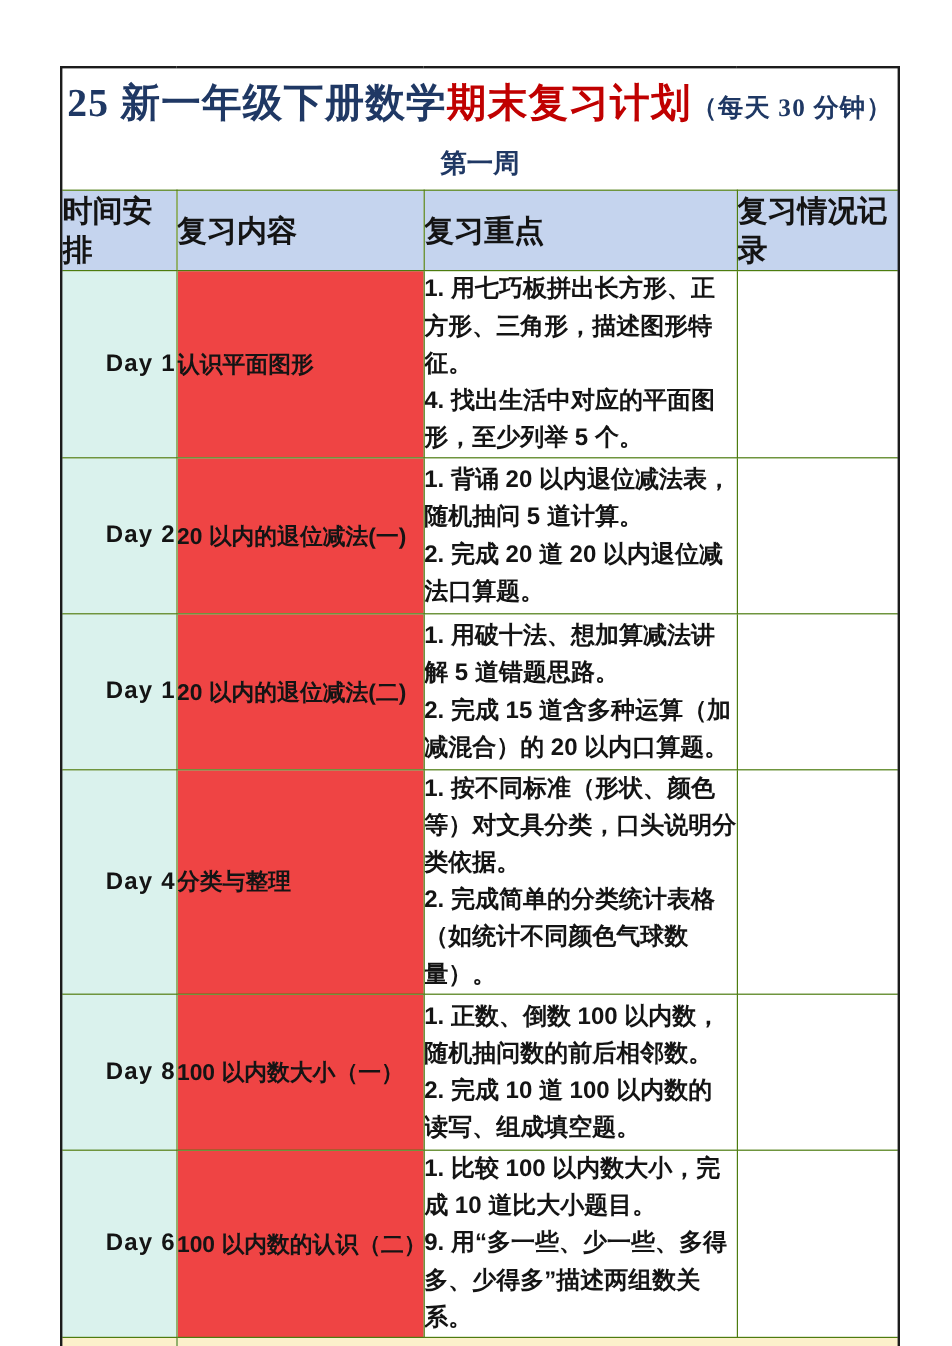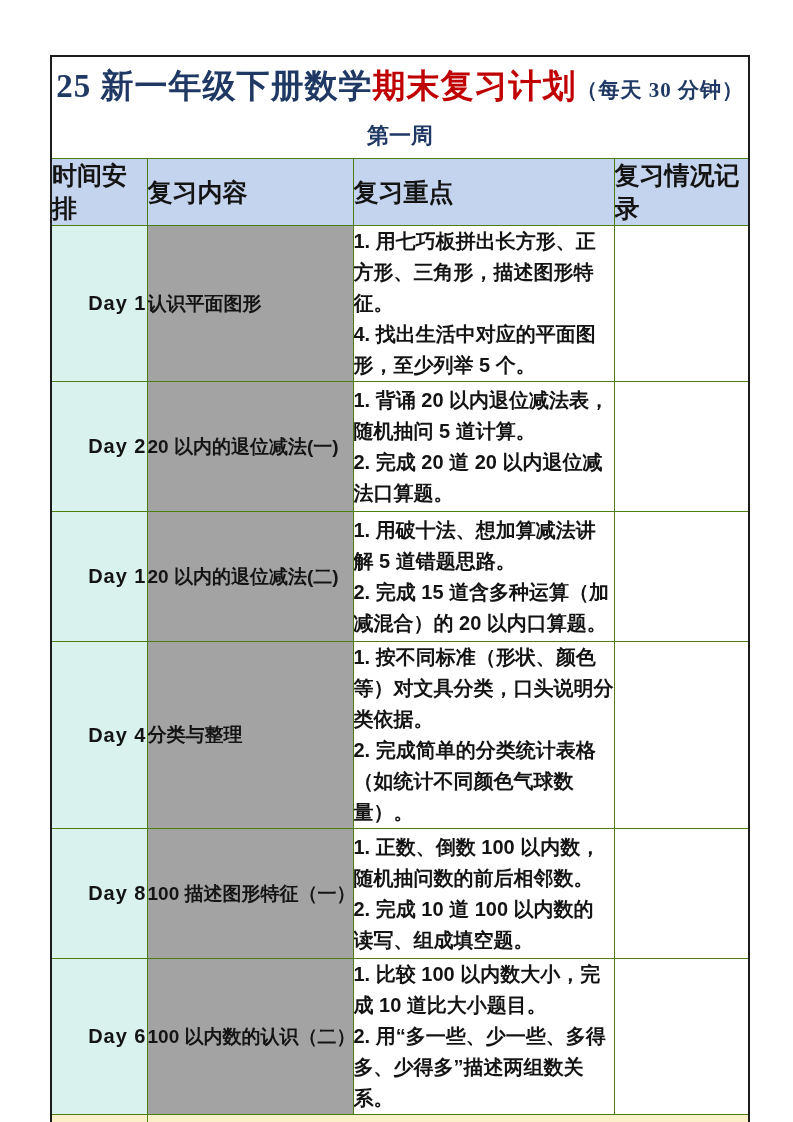--- a/index.html
+++ b/index.html
@@ -70,21 +70,21 @@
   
   .day-cell {
     background: #daf2ed;
     text-align: right;
     vertical-align: middle;
     font-weight: bold;
     font-size: 20px;
     letter-spacing: 1px;
   }
   .content-cell {
-    background: #a3a3a3;
+    background: #ef4444;
     vertical-align: middle;
     text-align: left;
     font-weight: bold;
     font-size: 19px;
     padding-left: 6px;
     white-space: nowrap;
   }
   .points-cell {
     background: #ffffff;
     vertical-align: middle;
@@ -162,33 +162,33 @@
           <td class="day-cell">Day 4</td>
           <td class="content-cell">分类与整理</td>
           <td class="points-cell">
             <p>1. 按不同标准（形状、颜色等）对文具分类，口头说明分类依据。</p>
             <p>2. 完成简单的分类统计表格（如统计不同颜色气球数量）。</p>
           </td>
           <td class="record-cell"></td>
         </tr>
         <tr style="height: 130px;">
           <td class="day-cell">Day 8</td>
-          <td class="content-cell">100 描述图形特征（一）</td>
+          <td class="content-cell">100 以内数大小（一）</td>
           <td class="points-cell">
             <p>1. 正数、倒数 100 以内数，随机抽问数的前后相邻数。</p>
             <p>2. 完成 10 道 100 以内数的读写、组成填空题。</p>
           </td>
           <td class="record-cell"></td>
         </tr>
         <tr style="height: 130px;">
           <td class="day-cell">Day 6</td>
           <td class="content-cell">100 以内数的认识（二）</td>
           <td class="points-cell">
             <p>1. 比较 100 以内数大小，完成 10 道比大小题目。</p>
-            <p>2. 用“多一些、少一些、多得多、少得多”描述两组数关系。</p>
+            <p>9. 用“多一些、少一些、多得多、少得多”描述两组数关系。</p>
           </td>
           <td class="record-cell"></td>
         </tr>
         <tr style="height: 58px;">
           <td class="day-cell rest">Day 7</td>
           <td colspan="3" class="rest-cell">休息</td>
         </tr>
       </tbody>
   </table>
 </div>

